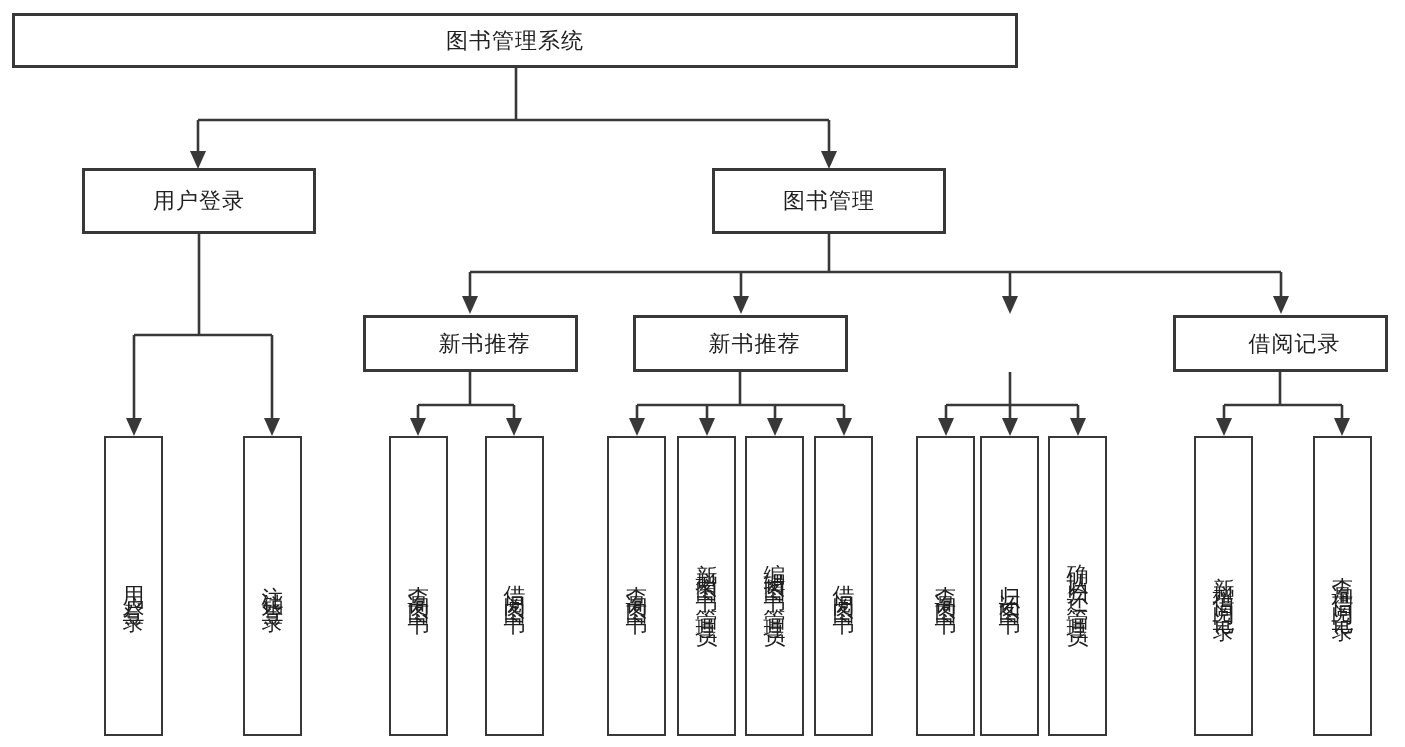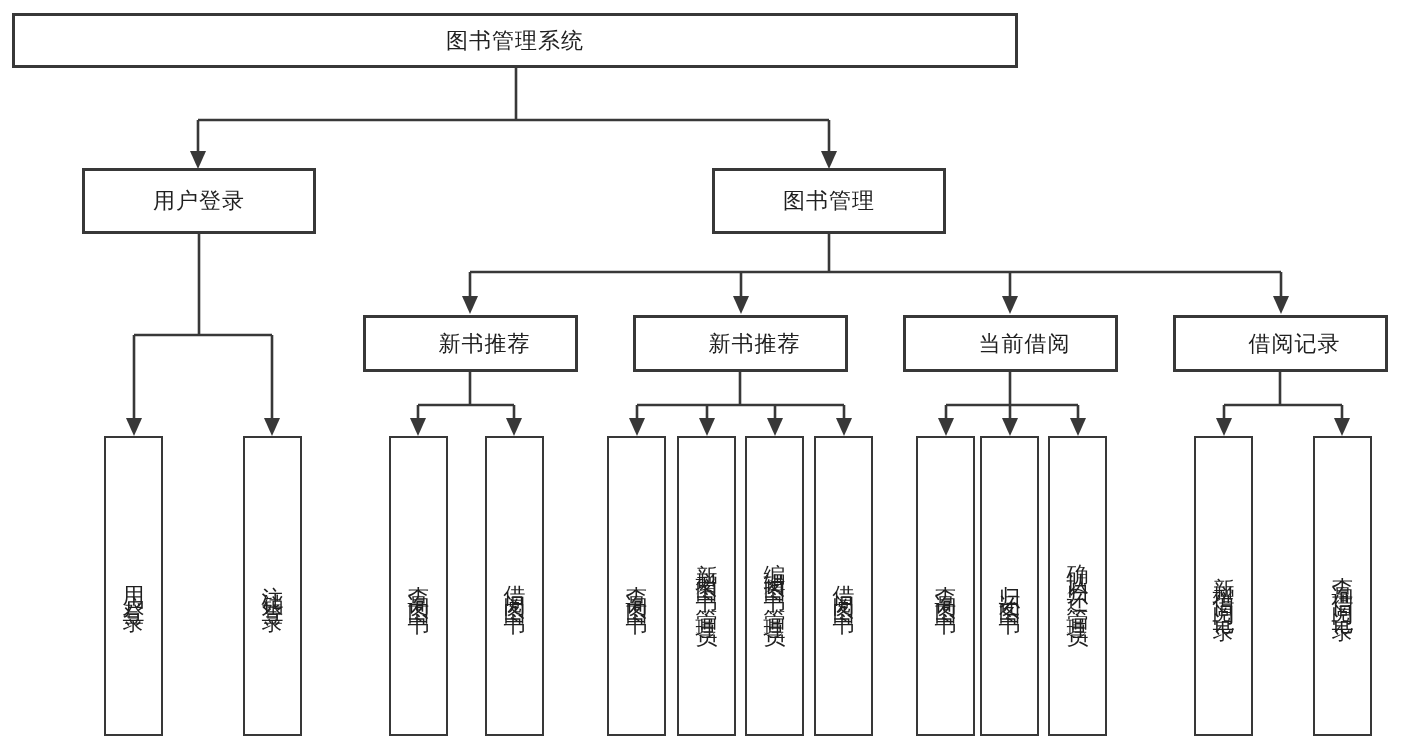--- a/index.html
+++ b/index.html
@@ -122,21 +122,20 @@
     <polygon points="1334,418 1350,418 1342,436"></polygon>
   </svg>
 
   <div class="node root">图书管理系统</div>
 
   <div class="node lvl2" style="left:82px;">用户登录</div>
   <div class="node lvl2" style="left:712px;text-align:center;">图书管理</div>
 
   <div class="node lvl3" style="left:363px;">新书推荐</div>
   <div class="node lvl3" style="left:633px;">新书推荐</div>
-  <div class="node lvl3" style="left:903px;">当前借阅</div>
   <div class="node lvl3" style="left:1173px;">借阅记录</div>
 
   <div class="leaf" style="left:104px;">
     <span>用户登录</span>
   </div>
   <div class="leaf" style="left:243px;">
     <span>注销登录</span>
   </div>
 
   <div class="leaf" style="left:389px;">

